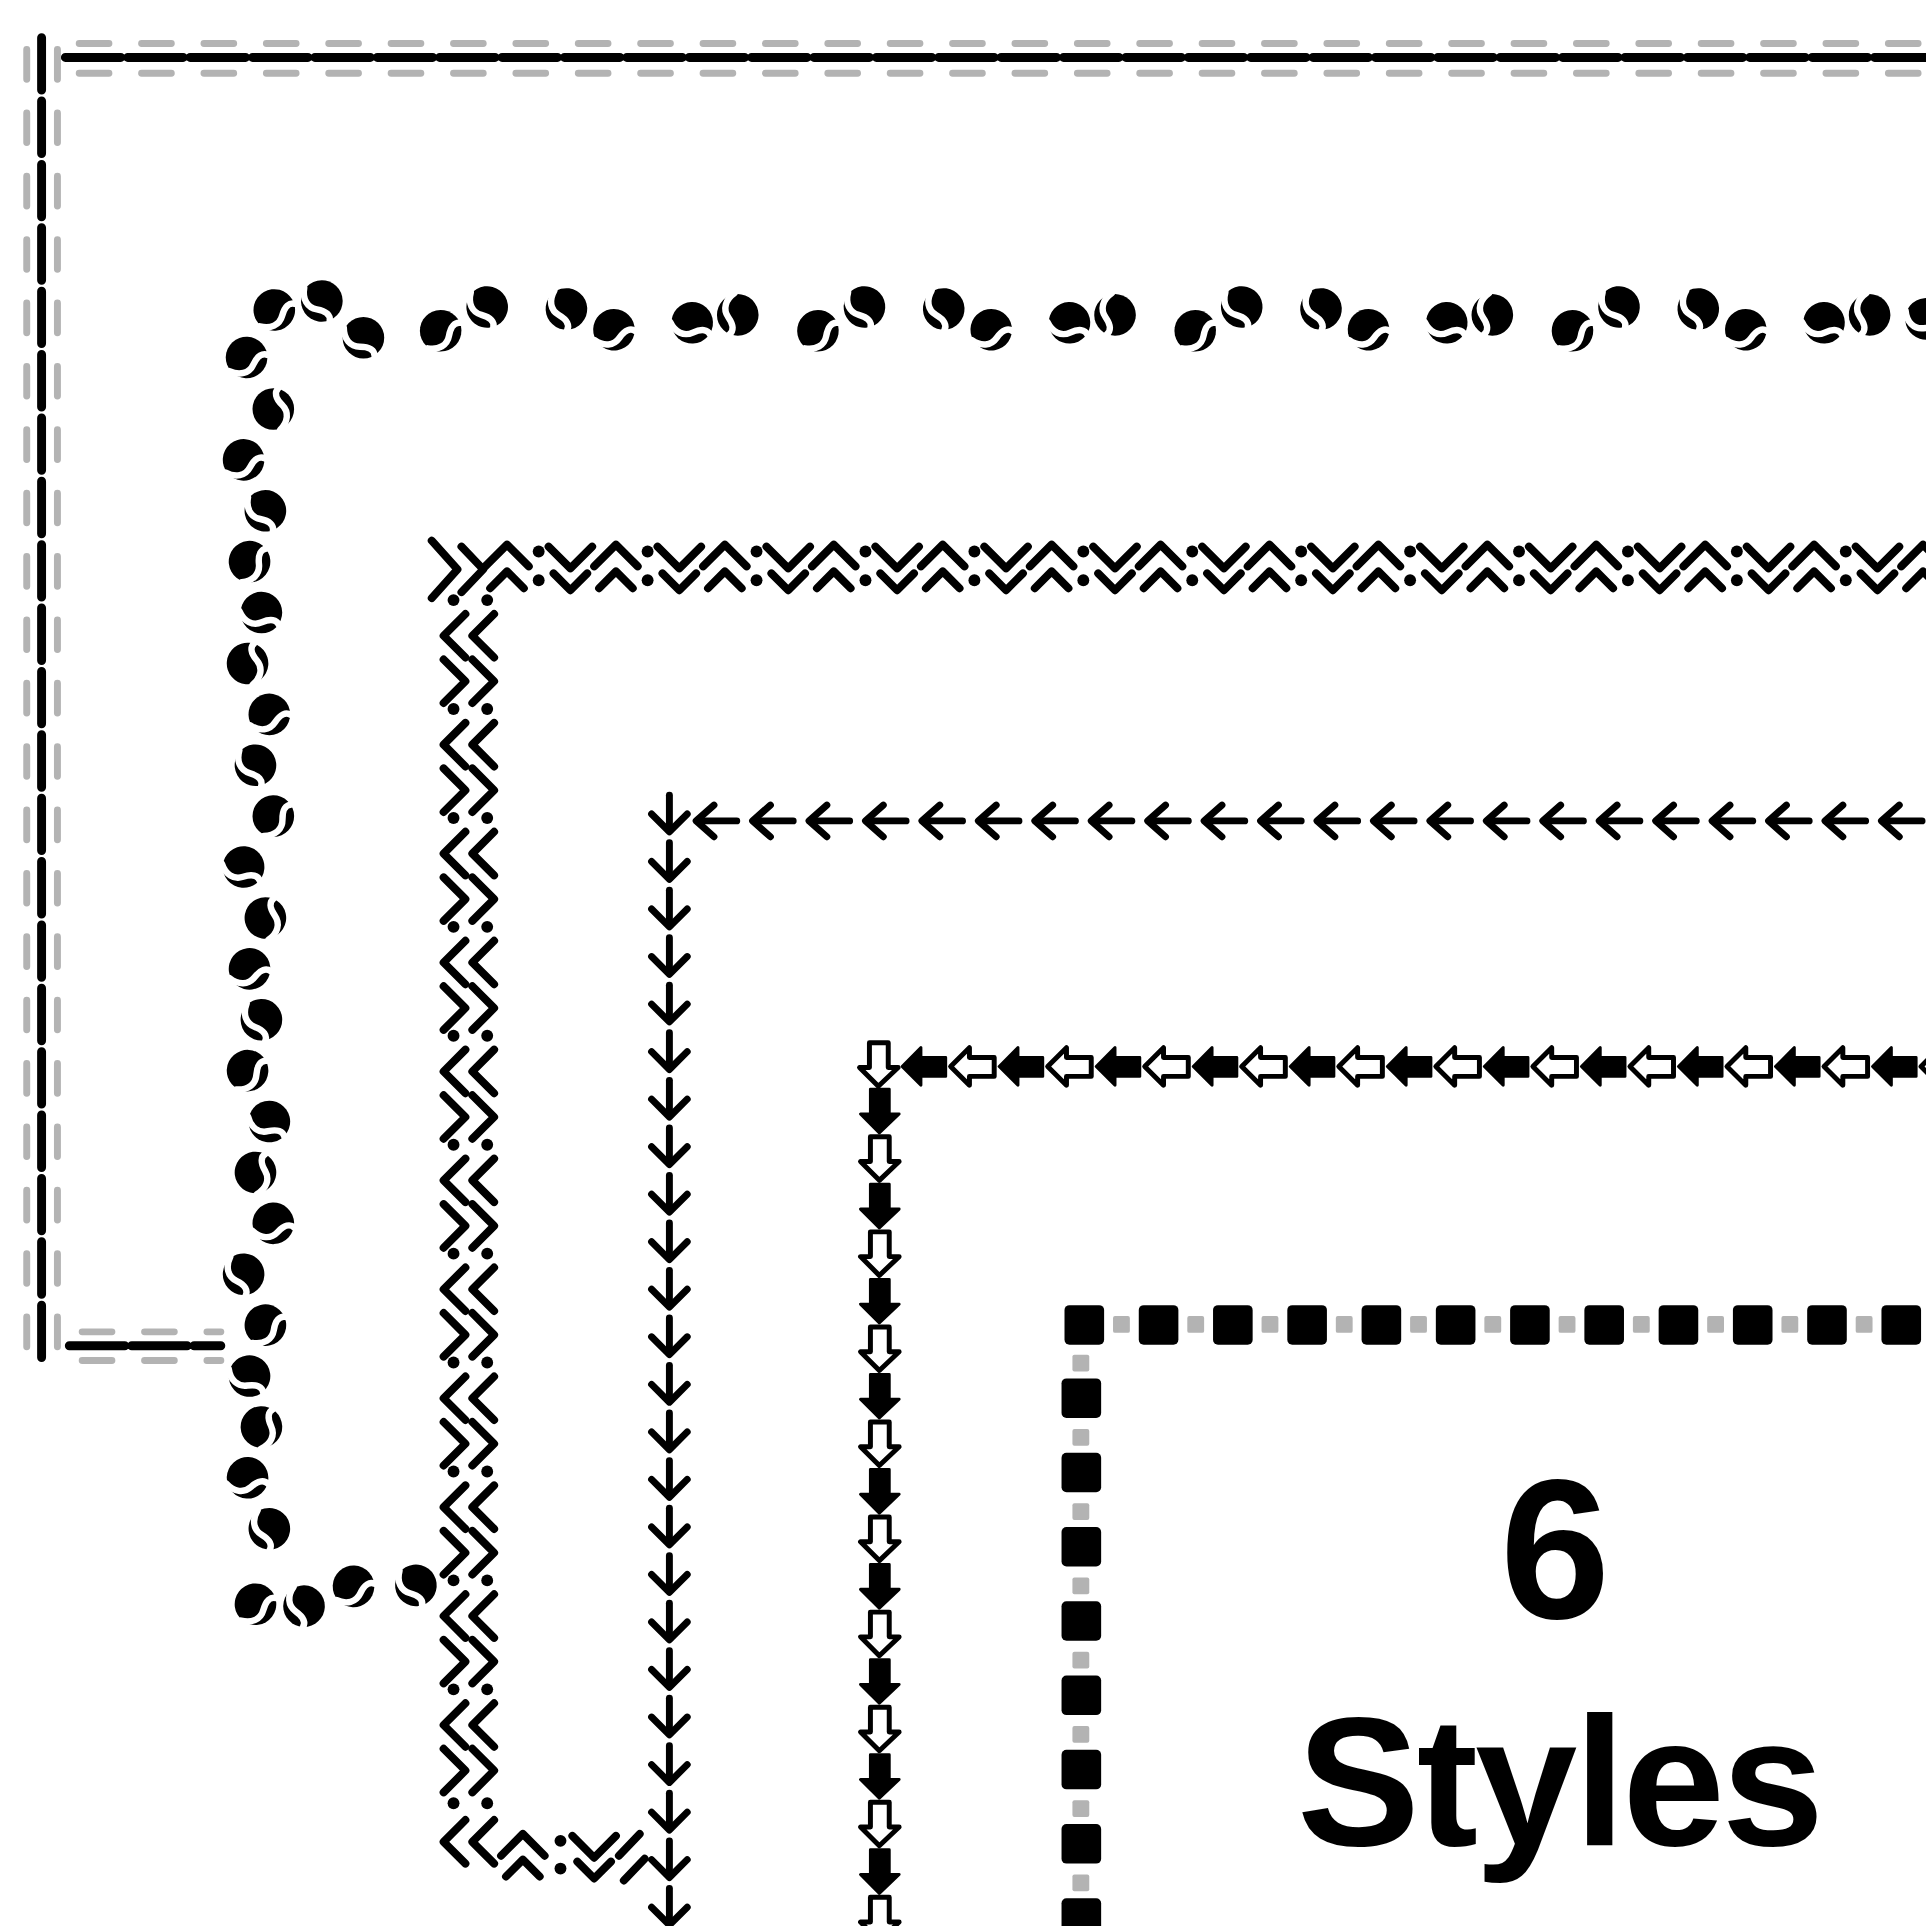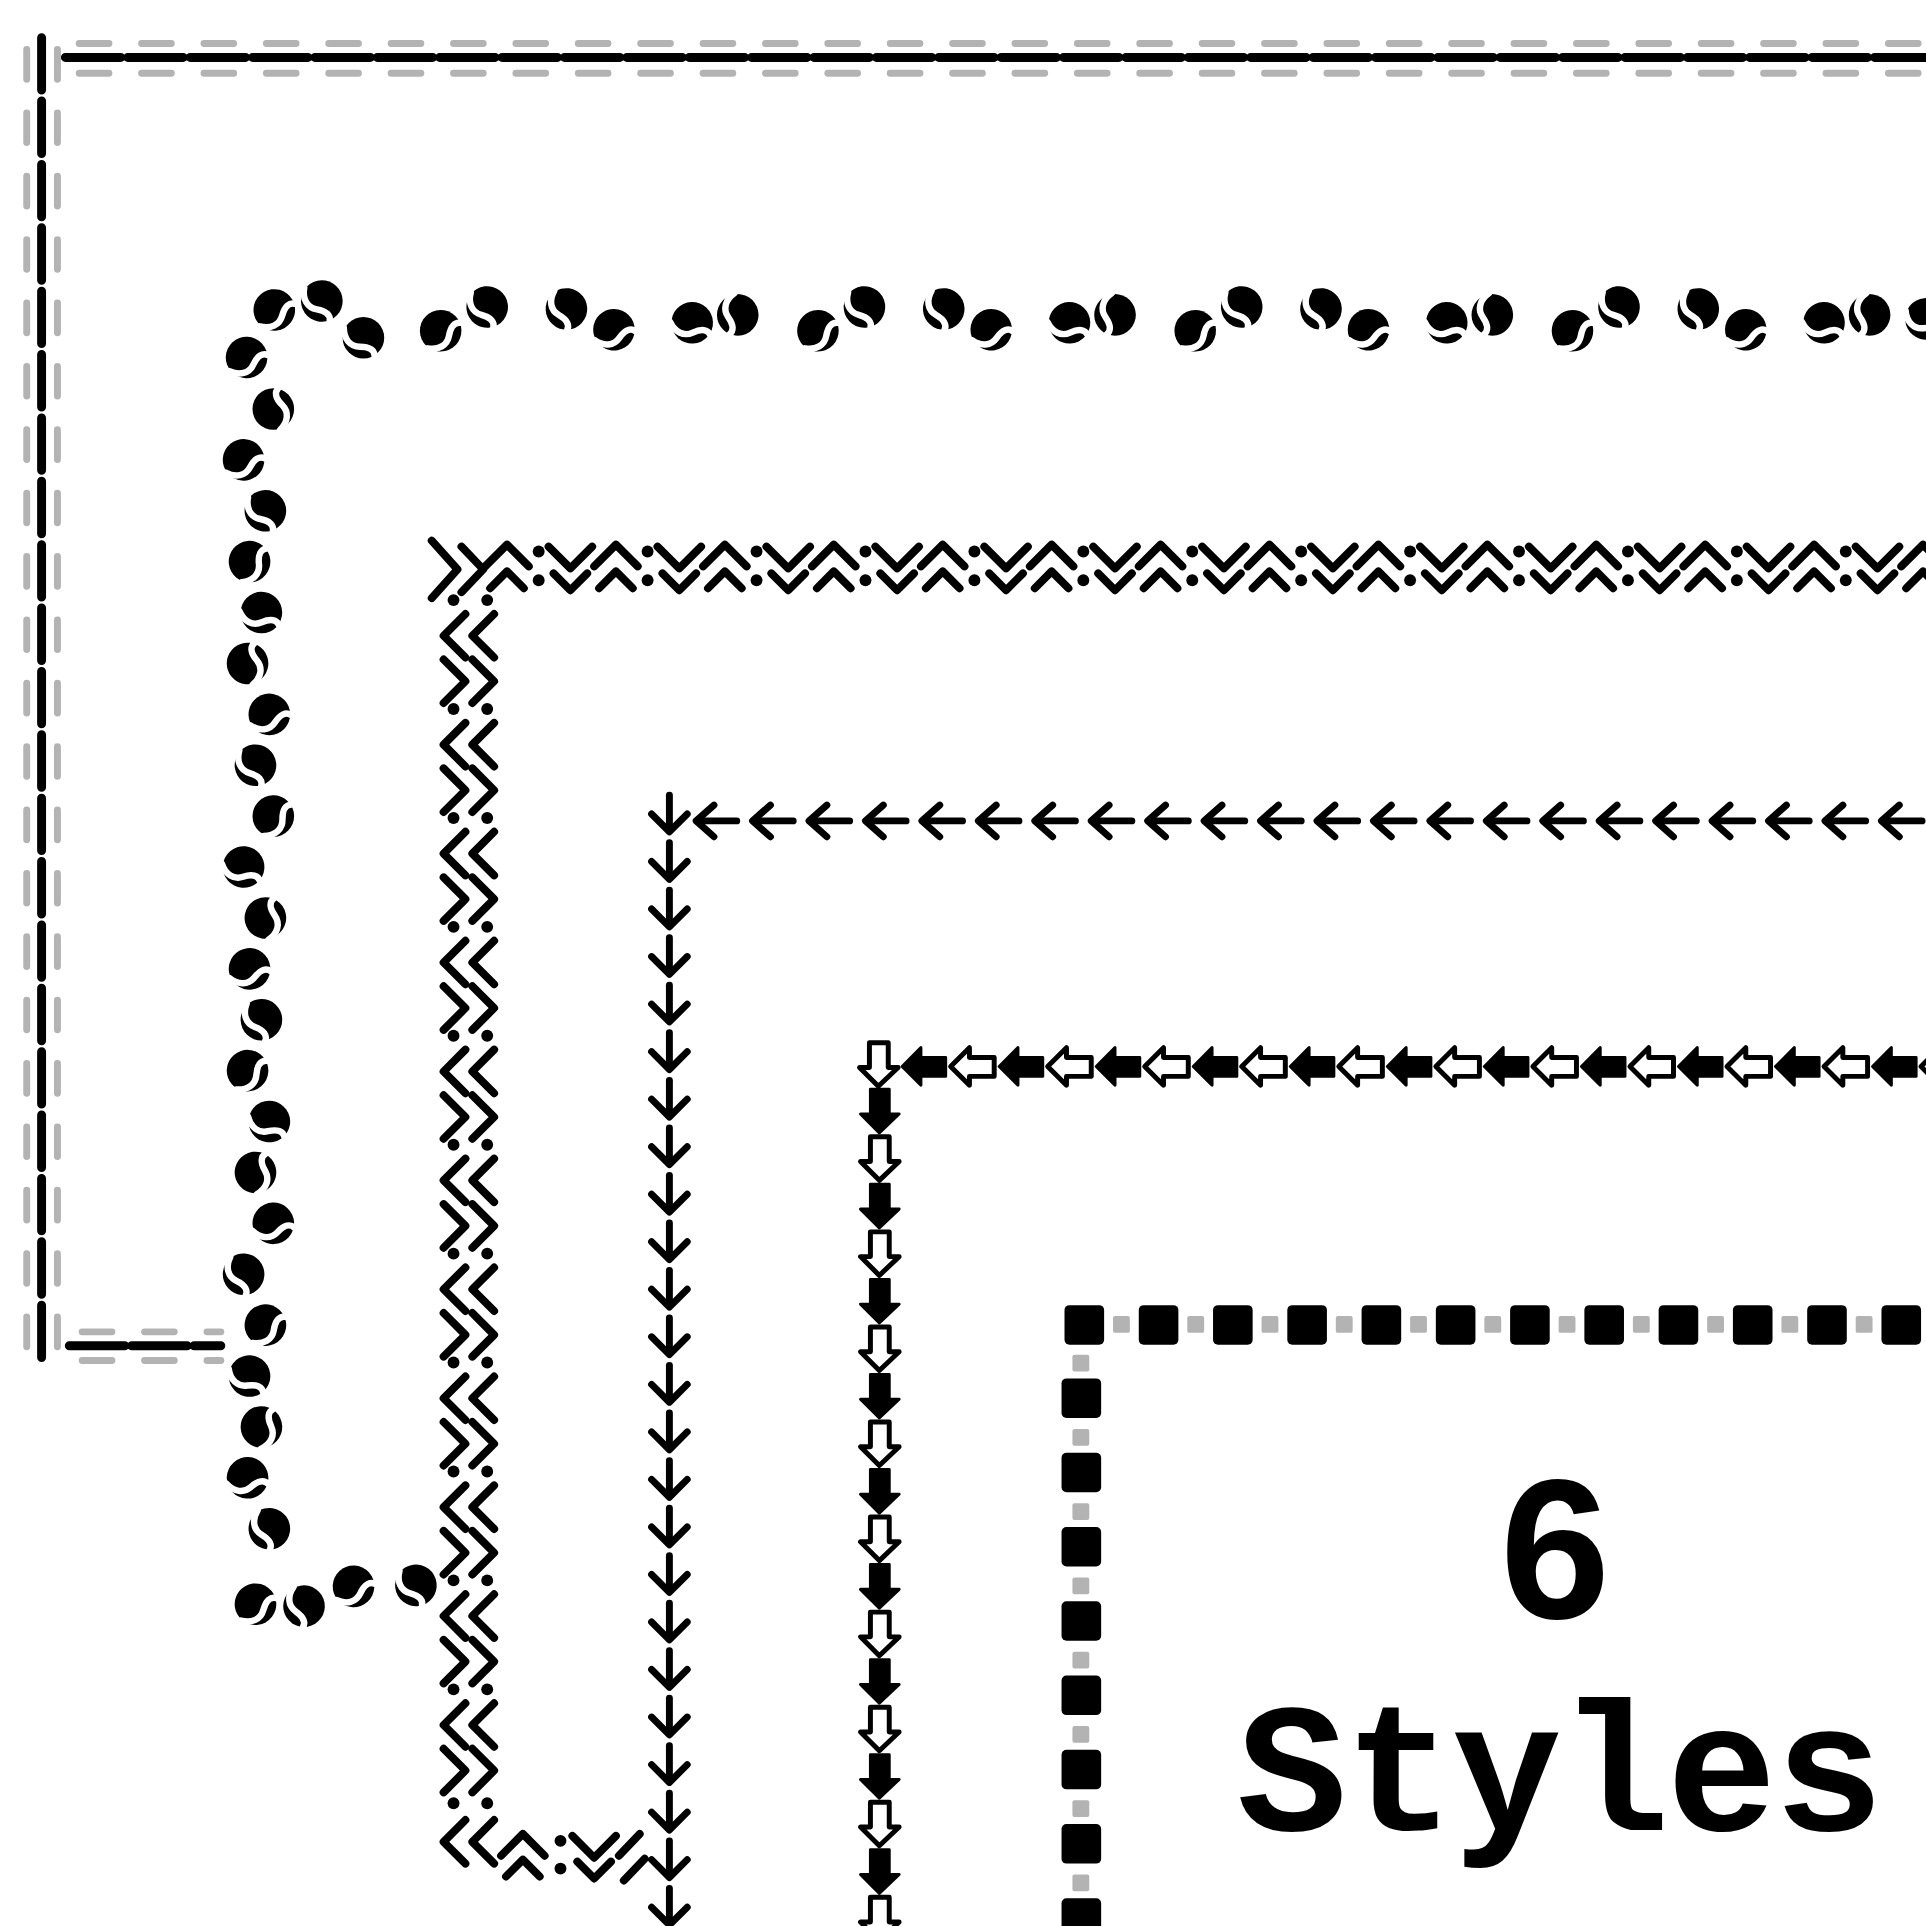--- a/index.html
+++ b/index.html
@@ -2,21 +2,21 @@
 <html style="--ink: #000000; --bg: #ffffff;"><head>
 <meta charset="utf-8">
 <style>
   html,body{margin:0;padding:0;background:#fff;}
   .canvas{position:relative;width:1927px;height:1927px;overflow:hidden;background:var(--bg,#fff);
           font-family:"Liberation Sans", sans-serif;}
   svg{position:absolute;left:0;top:0;}
   .title-line{position:absolute;transform:translateX(-50%);color:var(--ink,#000);
               font-weight:bold;line-height:1;white-space:nowrap;}
   .title-number{left:1555px;top:1451px;font-size:198px;}
-  .title-word{left:1559px;top:1689px;font-size:184px;letter-spacing:-3px;font-family:Liberation Mono, monospace;}
+  .title-word{left:1559px;top:1689px;font-size:184px;letter-spacing:-3px;}
 </style>
 </head>
 <body>
 
 <div class="canvas">
   <svg id="art" width="1927" height="1927" viewBox="0 0 1946 1946">
       <g>
         <line x1="80" y1="44" x2="1946" y2="44" stroke="#b3b3b3" stroke-width="7" stroke-dasharray="30 33" stroke-linecap="round"></line>
         <line x1="66" y1="58" x2="1946" y2="58" stroke="#000000" stroke-width="9" stroke-dasharray="56 7" stroke-linecap="round"></line>
         <line x1="80" y1="74" x2="1946" y2="74" stroke="#b3b3b3" stroke-width="7" stroke-dasharray="30 33" stroke-linecap="round"></line>

